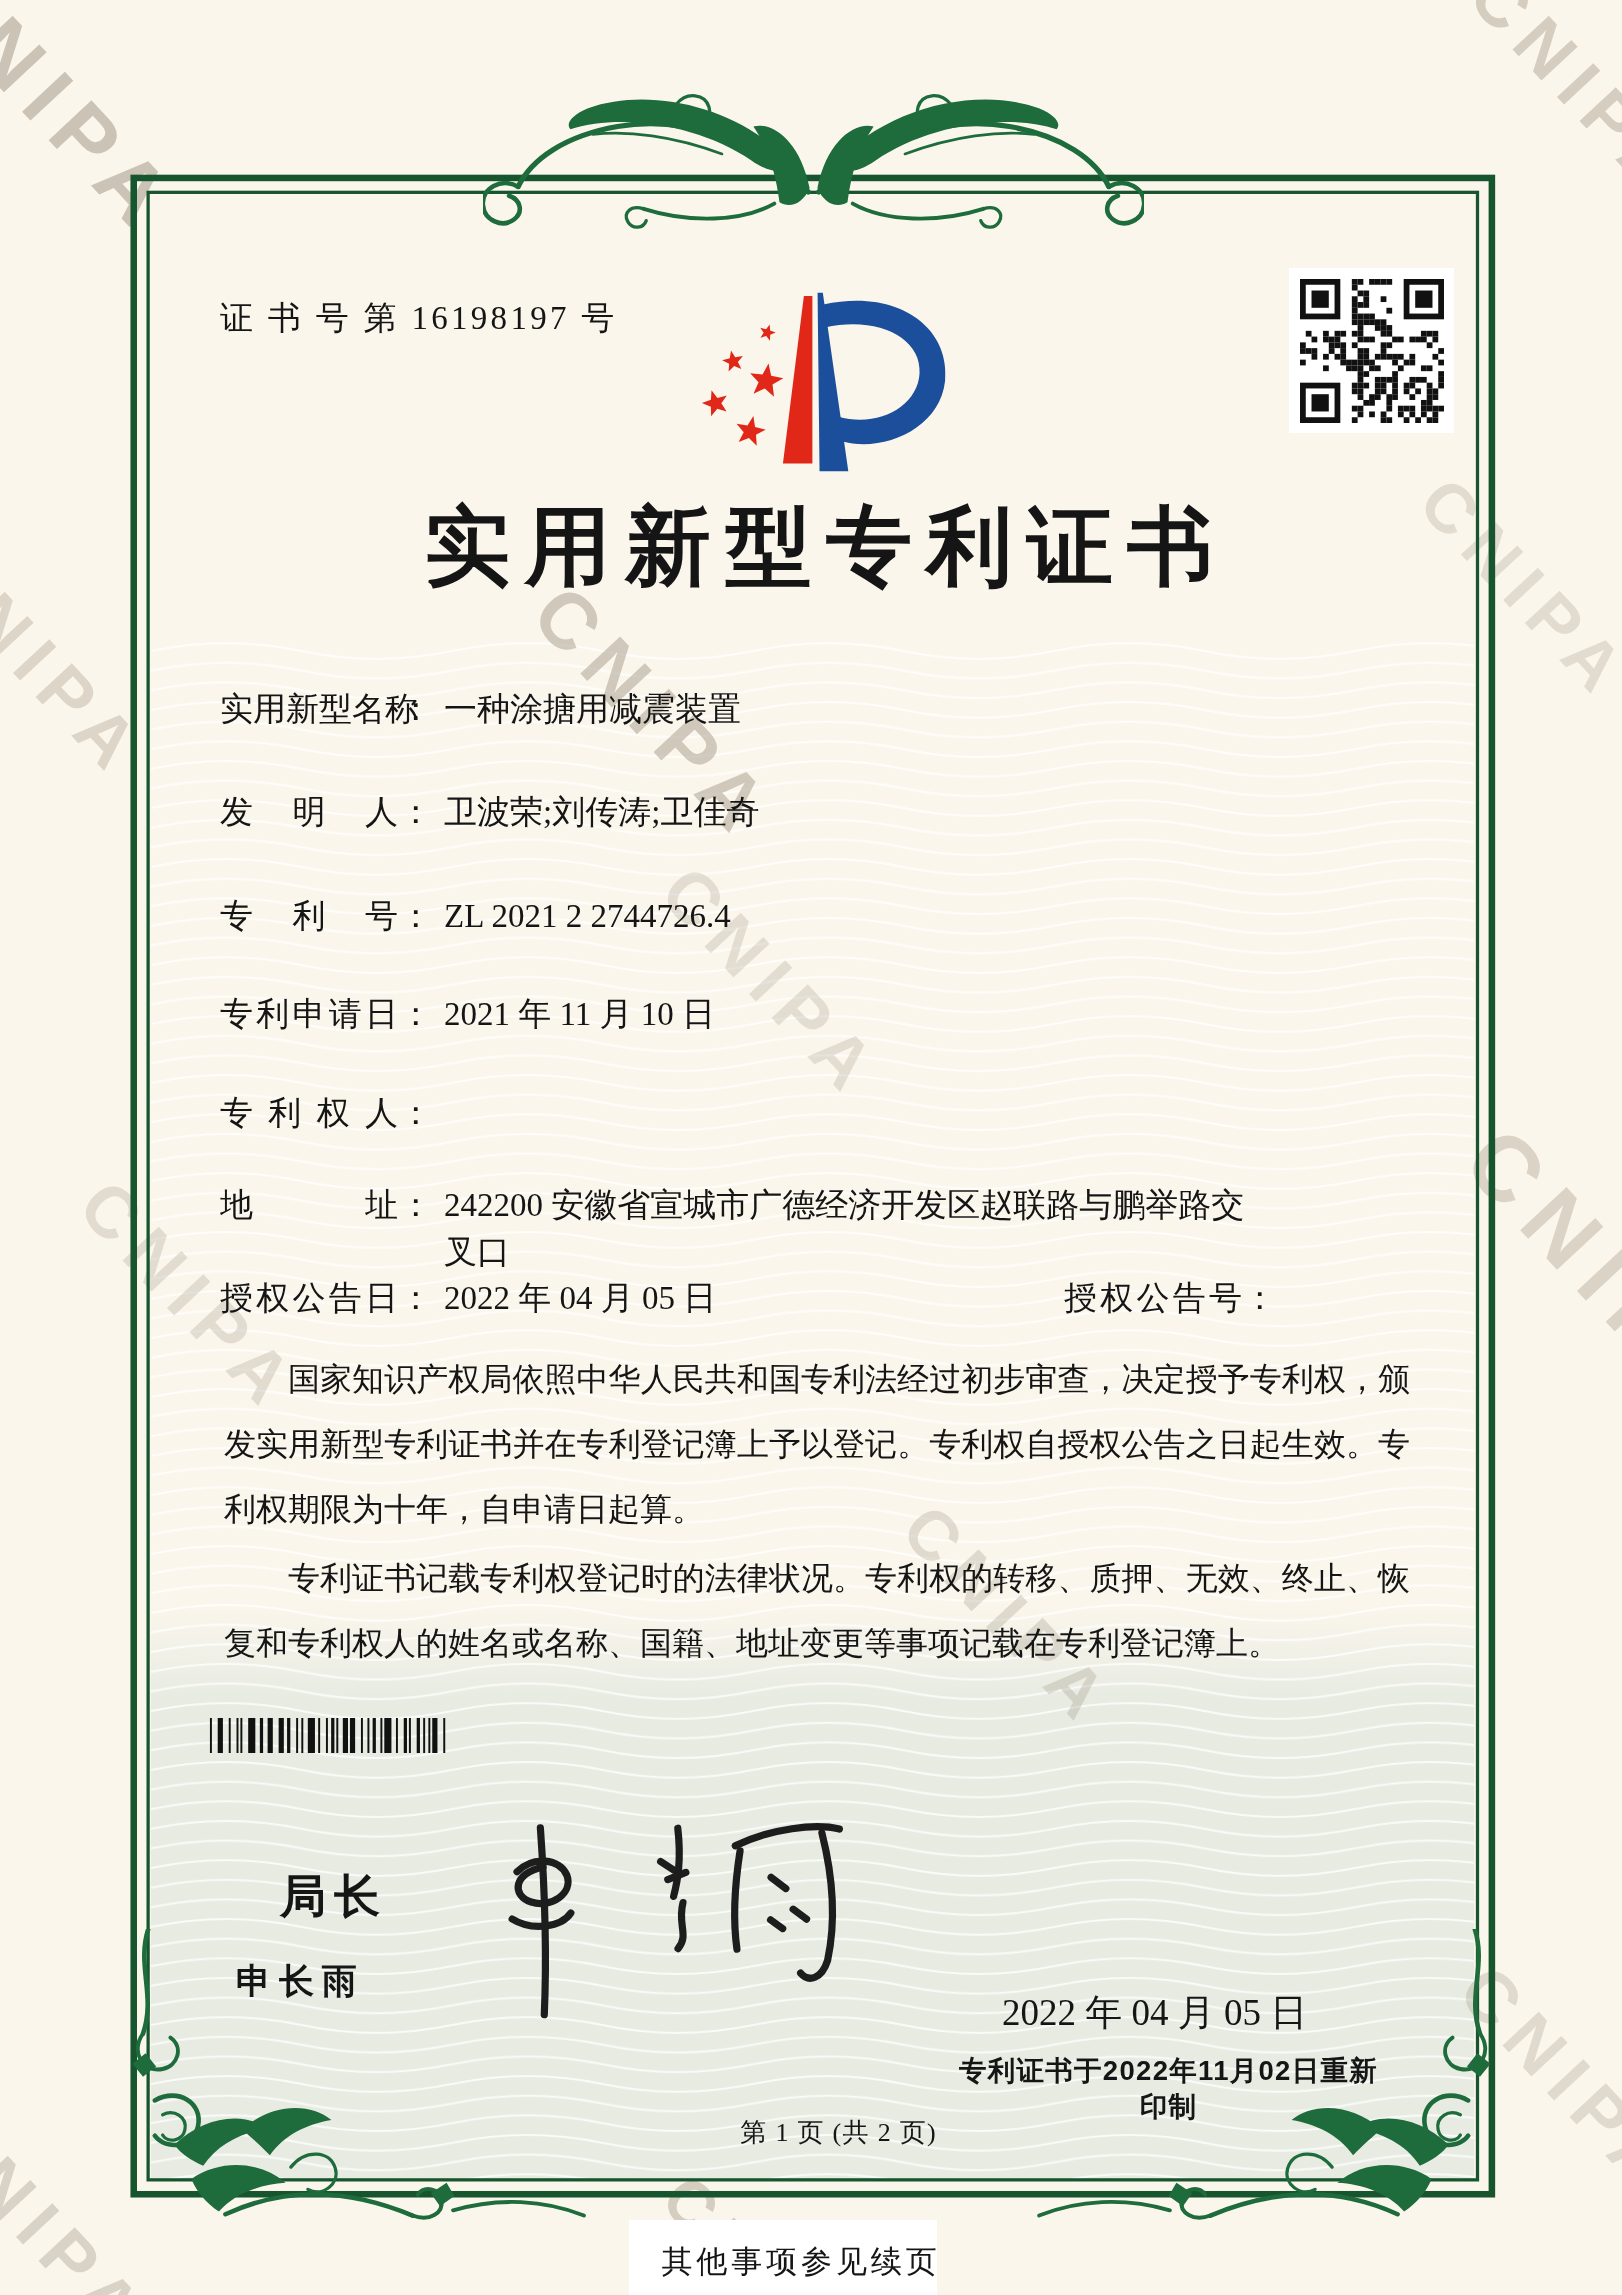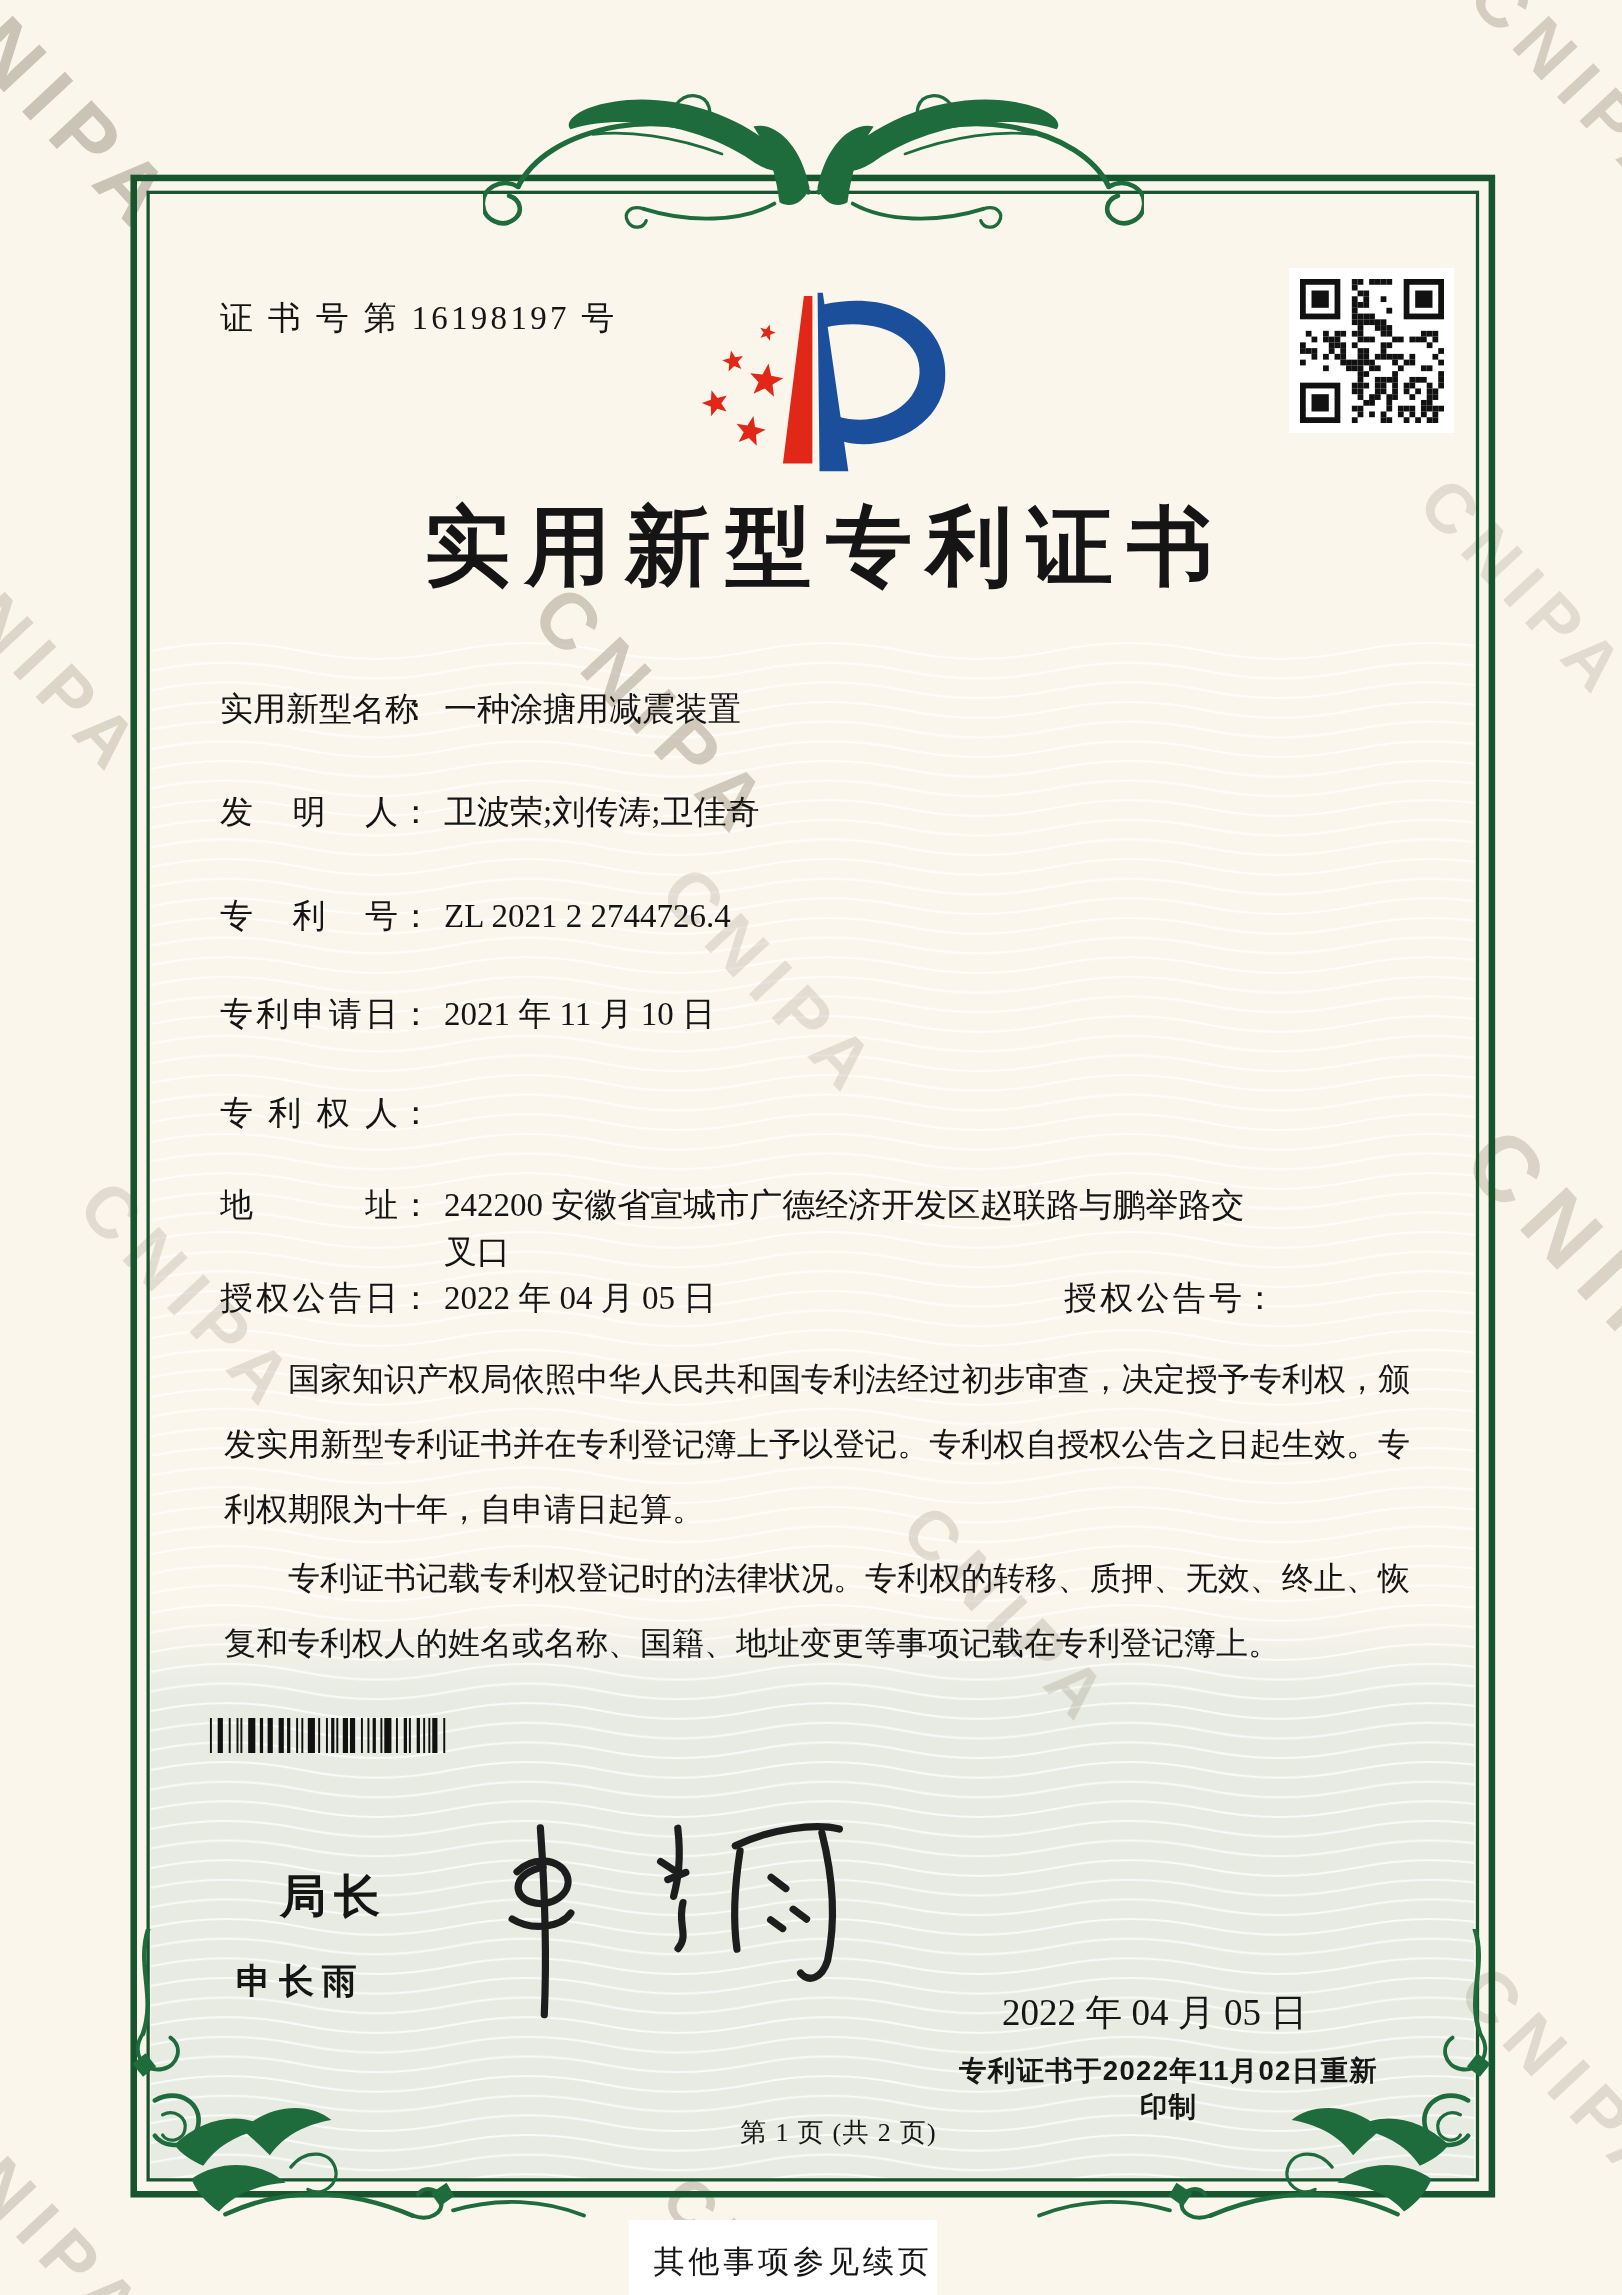--- a/index.html
+++ b/index.html
@@ -31,21 +31,21 @@
   #paragraphs p{margin:4px;text-indent:64px;}
   #officer-title{left:236px;top:1866px;font-size:46px;font-weight:bold;letter-spacing:7.9px;
      font-family:"Liberation Sans","DejaVu Sans",sans-serif;margin-left:44px;}
   #officer-name{left:236px;top:1958px;font-size:35px;font-weight:bold;letter-spacing:7.9px;
      font-family:"Liberation Sans","DejaVu Sans",sans-serif;}
   #issue-date{left:932px;width:445px;top:1988px;text-align:center;font-size:37px;}
   #reprint-note{left:946px;width:445px;top:2039px;text-align:center;font-size:27.5px;font-weight:bold;
      font-family:"Liberation Sans","DejaVu Sans",sans-serif;letter-spacing:1.3px;margin-top:14px;}
   #page-info{left:623px;width:314px;top:2115px;text-align:right;font-size:26px;letter-spacing:1.3px;}
   #footer-box{left:629px;top:2220px;width:308px;height:76px;background:#ffffff;z-index:6;}
-  #footer-note{left:629px;width:328px;top:2241px;text-align:center;font-size:31px;letter-spacing:3.9px;z-index:7;}
+  #footer-note{left:629px;width:328px;top:2241px;text-align:center;font-size:31px;letter-spacing:3.9px;z-index:7;padding-left:8px;}
   #qr-box{left:1289px;top:268px;width:165px;height:165px;background:#ffffff;z-index:6;}
   #logo-svg,#qr-svg,#barcode-svg,#signature-svg{position:absolute;z-index:6;}
 </style>
 </head>
 <body>
 
 <div id="sage-band" class="abs"></div>
 <svg id="waves" class="abs" width="1323" height="1538" viewBox="0 0 2022 2350">
   <defs>
     <pattern id="wv" width="460" height="30" patternUnits="userSpaceOnUse">

